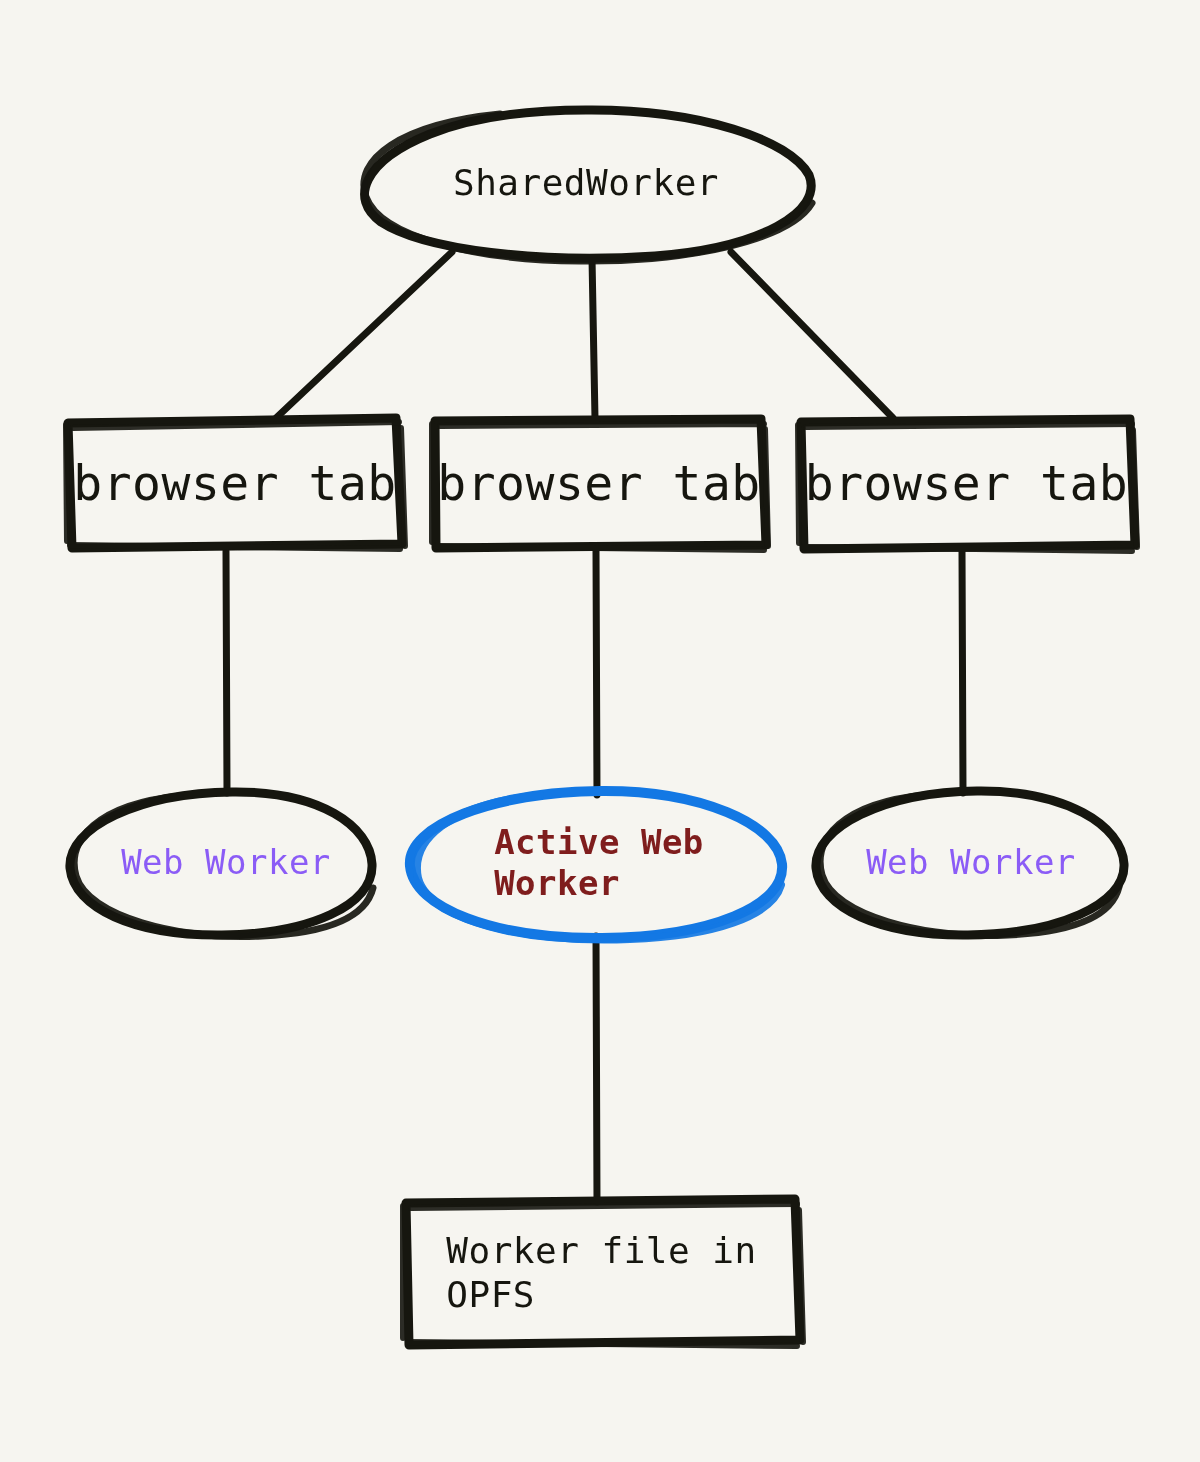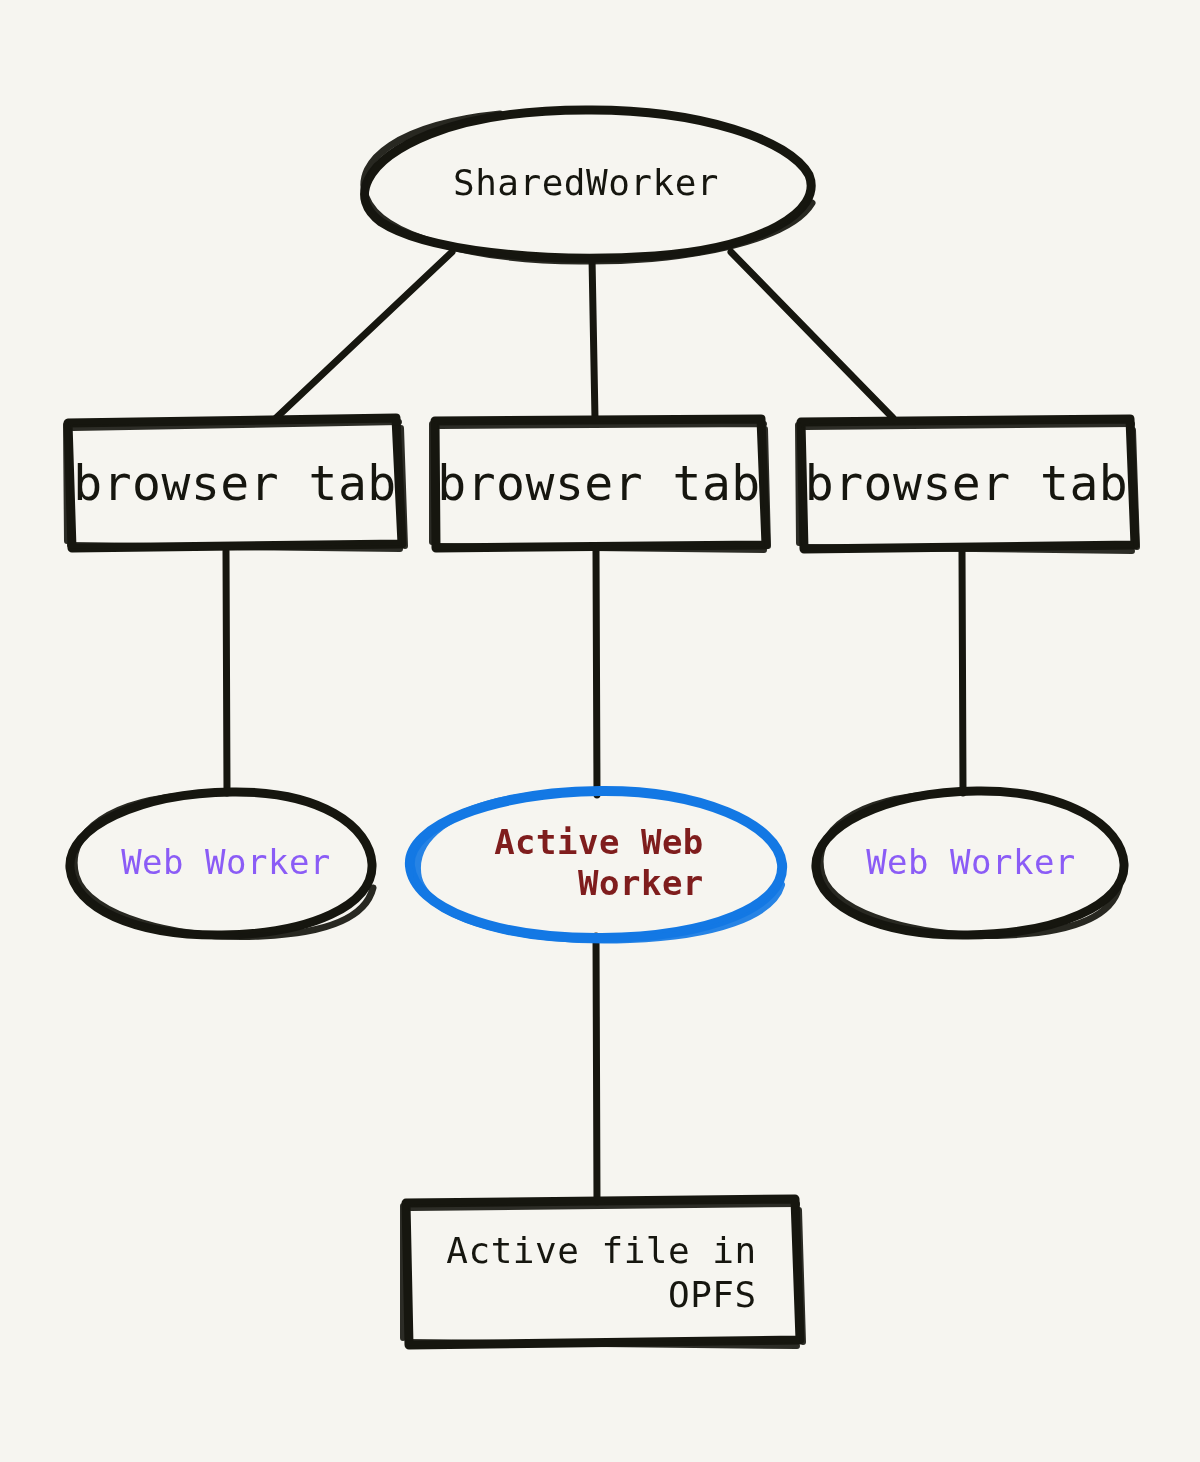--- a/index.html
+++ b/index.html
@@ -23,21 +23,21 @@
     top: 0;
     left: 0;
     width: 1200px;
     height: 1462px;
   }
   .node-label {
     position: absolute;
     display: flex;
     align-items: center;
     justify-content: center;
-    text-align: right;
+    text-align: left;
     line-height: 1.22;
     white-space: pre-line;
     pointer-events: none;
     letter-spacing: 0.5px;
   }
   .lbl-shared   { left: 360px; top: 108px;  width: 452px; height: 150px; font-size: 36px; color: #16160f; }
   .lbl-tab      { height: 130px; font-size: 48px; color: #16160f; }
   .lbl-tab-l    { left: 65px;  top: 418px; width: 340px; }
   .lbl-tab-m    { left: 432px; top: 418px; width: 334px; }
   .lbl-tab-r    { left: 798px; top: 418px; width: 337px; }
@@ -148,16 +148,16 @@
 
   <div class="node-label lbl-tab lbl-tab-r">browser tab</div>
 
   <div class="node-label lbl-ww lbl-ww-l">Web Worker</div>
 
   <div class="node-label lbl-active">Active Web
 Worker</div>
 
   <div class="node-label lbl-ww lbl-ww-r">Web Worker</div>
 
-  <div class="node-label lbl-sqlite">Active file in
+  <div class="node-label lbl-sqlite">Worker file in
 OPFS</div>
 
 </div>
 
 </body></html>

